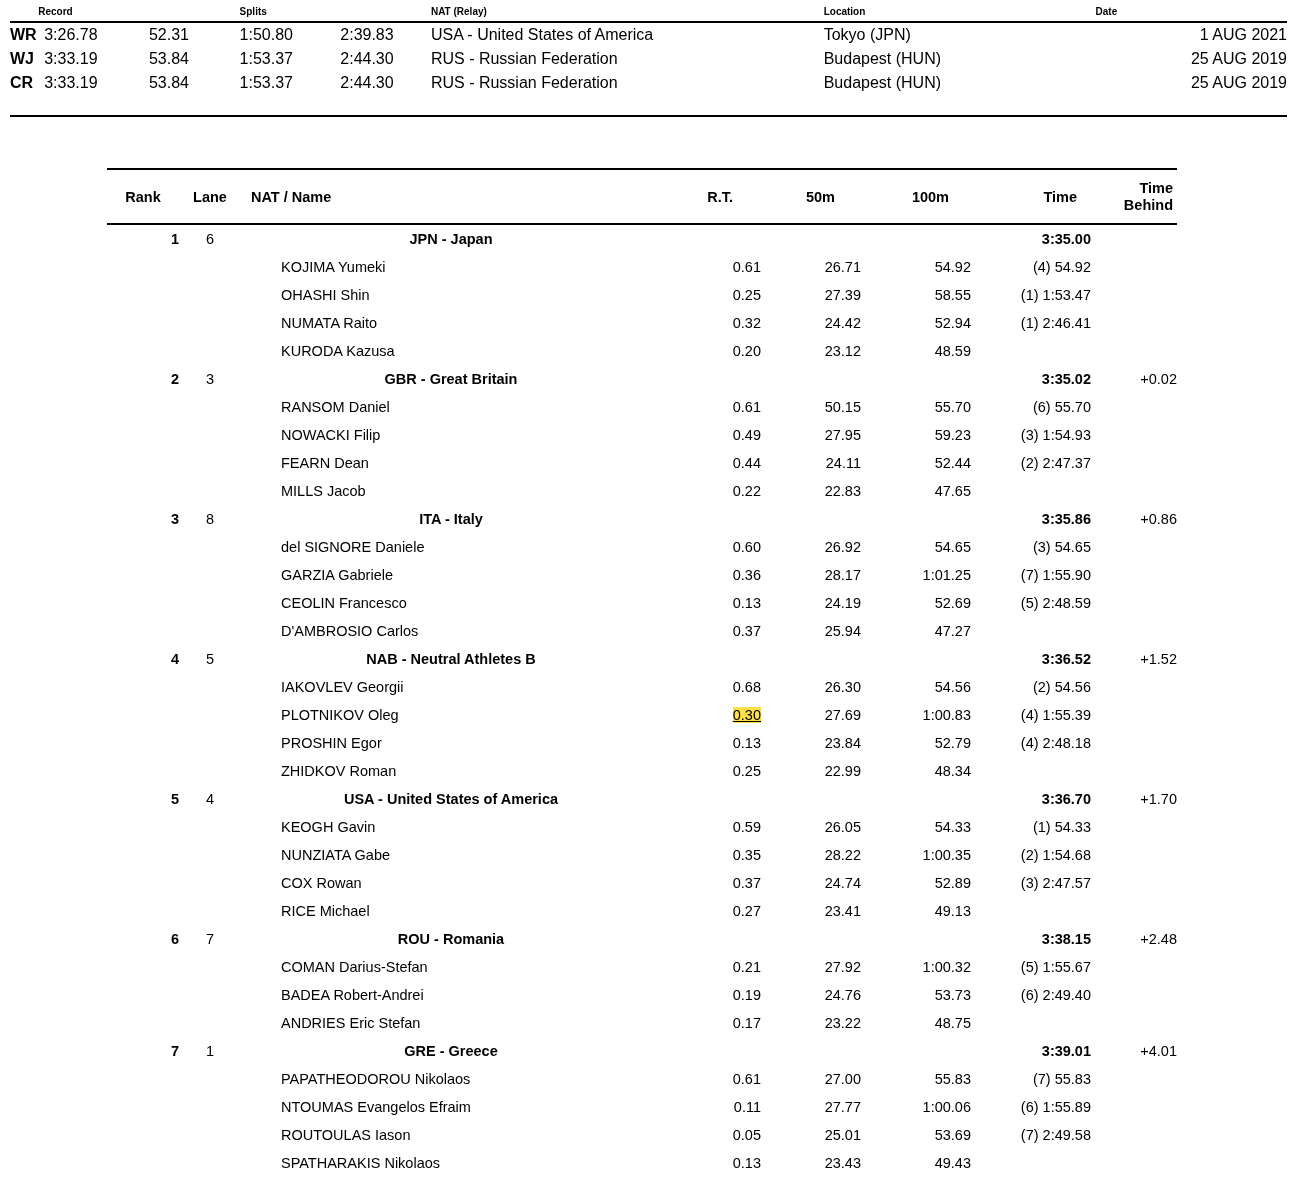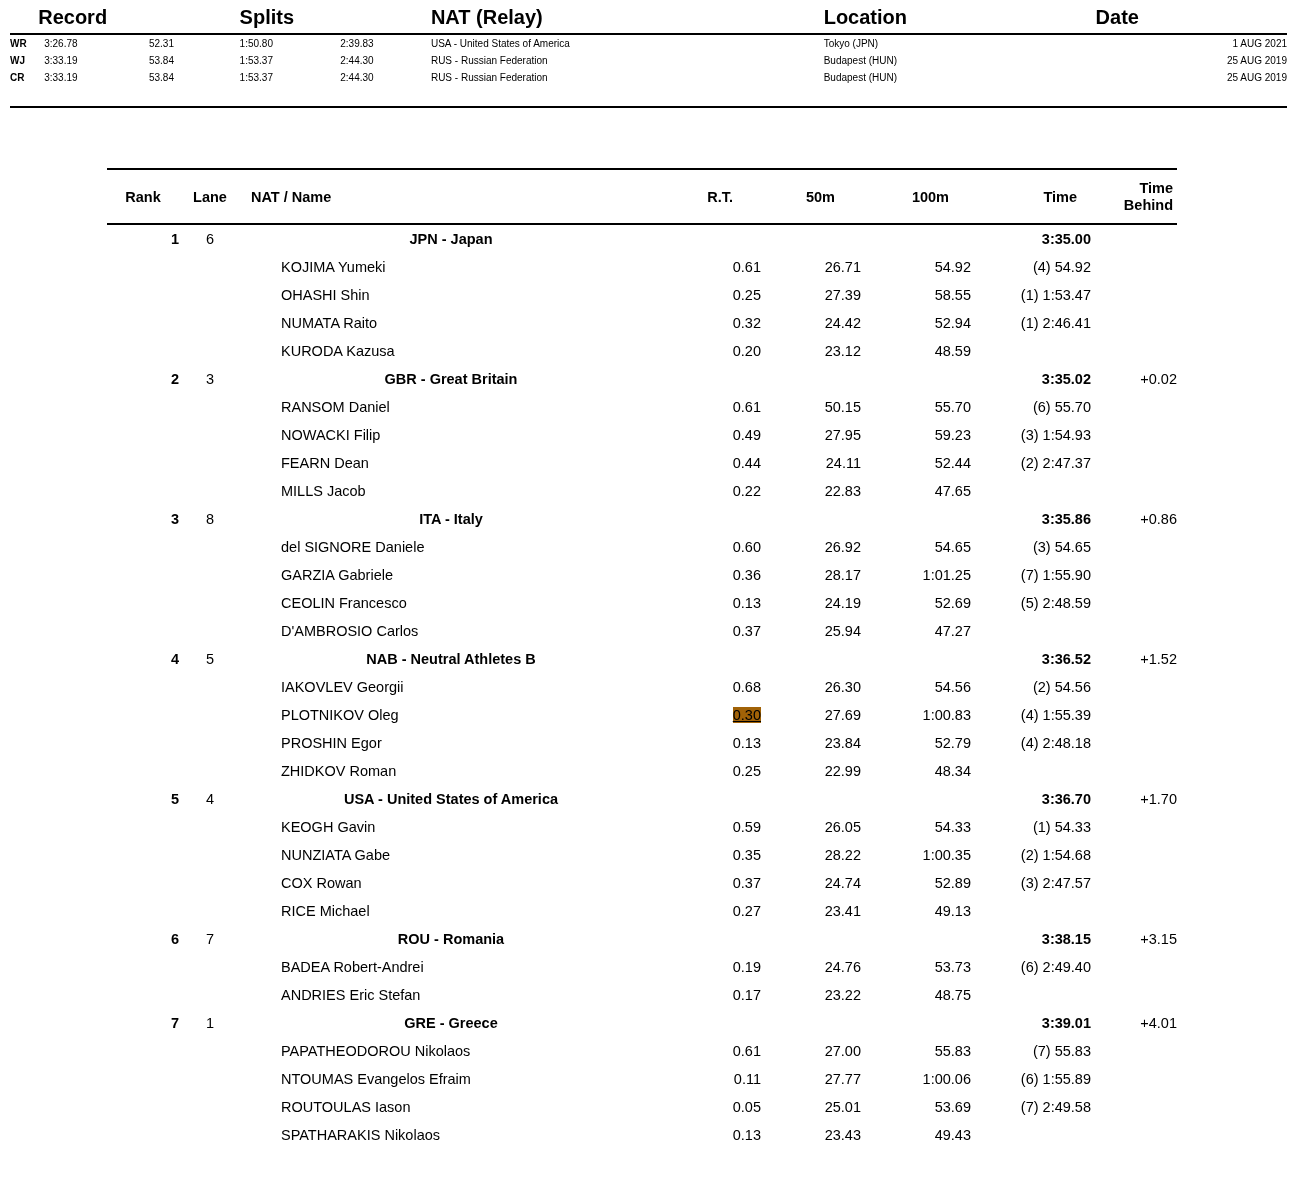--- a/index.html
+++ b/index.html
@@ -22,29 +22,29 @@
     left: 10px;
     top: 6px;
     width: 1277px;
   }
   table.records {
     border-collapse: collapse;
     width: 100%;
     table-layout: fixed;
   }
   table.records thead th {
-    font-size: 20px;
+    font-size: 10px;
     font-weight: bold;
     text-align: left;
     padding: 0 0 4px 0;
     border-bottom: 2px solid #000;
     vertical-align: bottom;
   }
   table.records tbody td {
-    font-size: 10px;
+    font-size: 16px;
     padding: 3px 0;
     vertical-align: middle;
   }
   table.records tbody tr:last-child td {
     border-bottom: 2px solid #000;
     padding-bottom: 23px;
   }
   .rec-code { font-weight: bold; font-size: 15px; }
   .rec-time { font-size: 15px; }
   .rec-split { font-size: 12px; }
@@ -107,21 +107,21 @@
   td.c-name.athlete { padding-left: 40px; }
   td.c-rt { text-align: right; padding-right: 28px; }
   td.c-50 { text-align: right; padding-right: 26px; }
   td.c-100 { text-align: right; padding-right: 22px; }
   td.c-time { text-align: right; padding-right: 14px; font-weight: bold; }
   td.c-split { text-align: right; padding-right: 14px; font-weight: normal; }
   td.c-behind { text-align: right; padding-right: 4px; }
 
   .sel-cell { position: relative; }
   .sel-hl {
-    background: #a16207;
+    background: #fde047;
     text-decoration: underline;
   }
 </style>
 </head>
 <body>
 
 <div class="records-wrap">
   <table class="records">
     <colgroup>
       <col class="col-code">
@@ -459,21 +459,31 @@
           <td class="c-behind"></td>
         </tr>
         <tr>
           <td class="c-rank">6</td>
           <td class="c-lane">7</td>
           <td class="c-name team">ROU - Romania</td>
           <td class="c-rt"></td>
           <td class="c-50"></td>
           <td class="c-100"></td>
           <td class="c-time">3:38.15</td>
-          <td class="c-behind">+3.15</td>
+          <td class="c-behind">+2.48</td>
+        </tr>
+        <tr>
+          <td class="c-rank"></td>
+          <td class="c-lane"></td>
+          <td class="c-name athlete">COMAN Darius-Stefan</td>
+          <td class="c-rt sel-cell">0.21</td>
+          <td class="c-50">27.92</td>
+          <td class="c-100">1:00.32</td>
+          <td class="c-split">(5) 1:55.67</td>
+          <td class="c-behind"></td>
         </tr>
         <tr>
           <td class="c-rank"></td>
           <td class="c-lane"></td>
           <td class="c-name athlete">BADEA Robert-Andrei</td>
           <td class="c-rt sel-cell">0.19</td>
           <td class="c-50">24.76</td>
           <td class="c-100">53.73</td>
           <td class="c-split">(6) 2:49.40</td>
           <td class="c-behind"></td>

